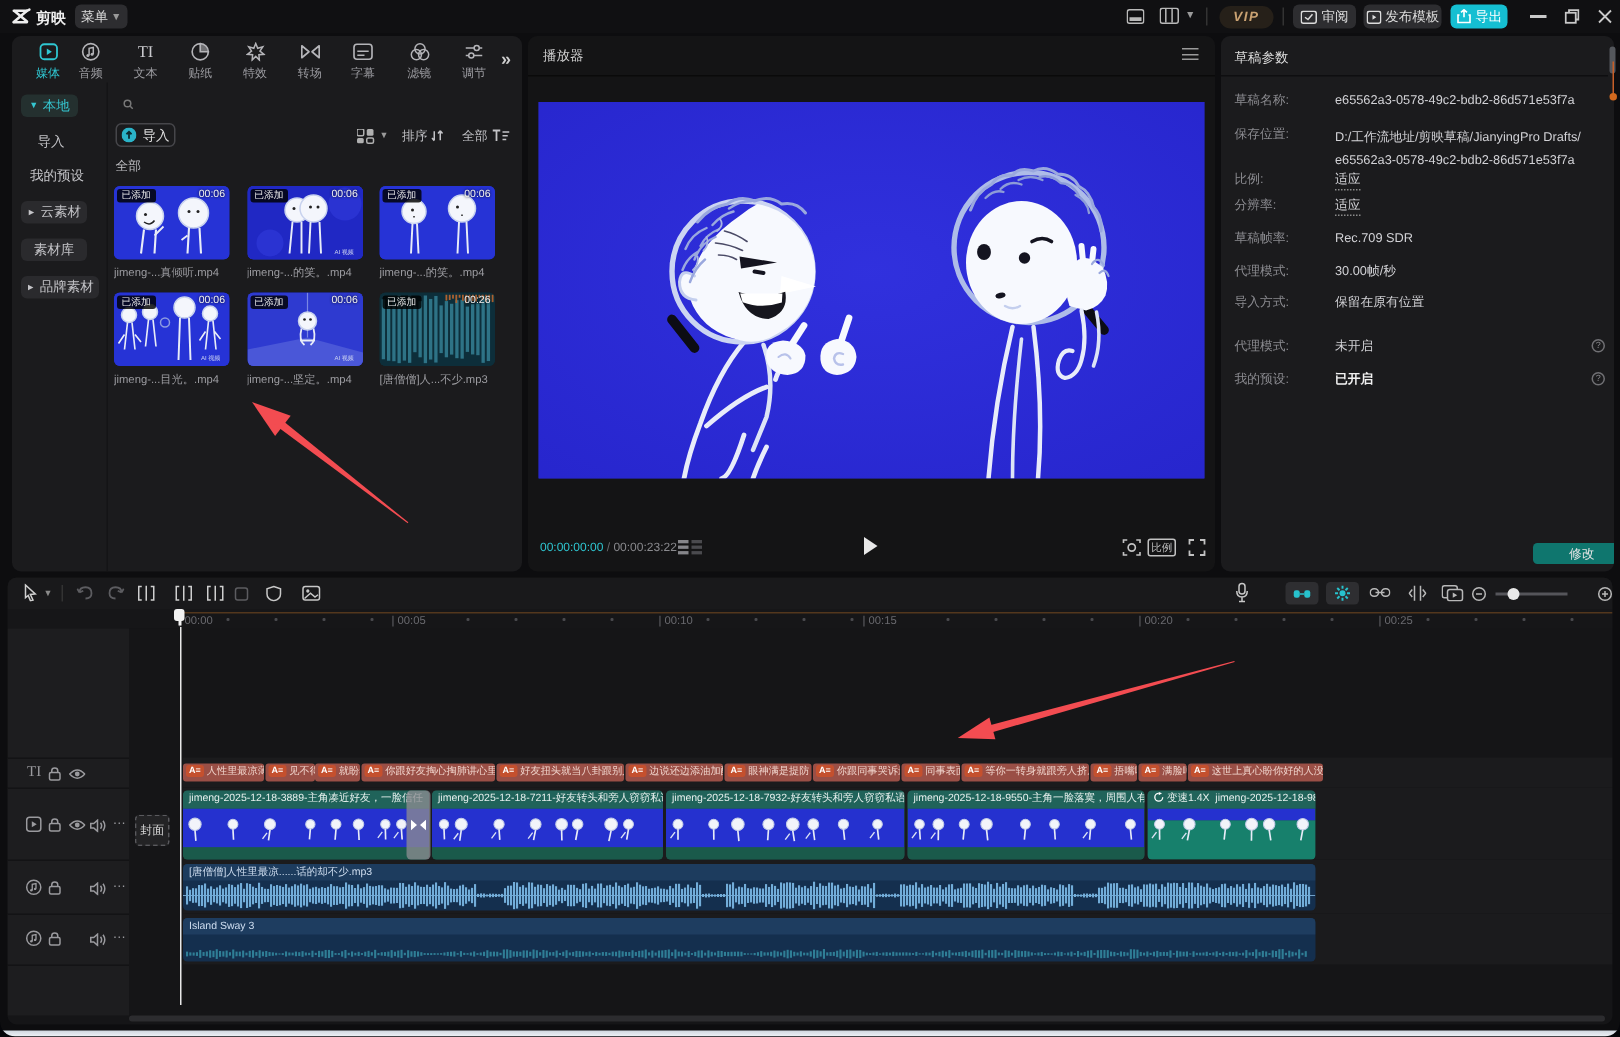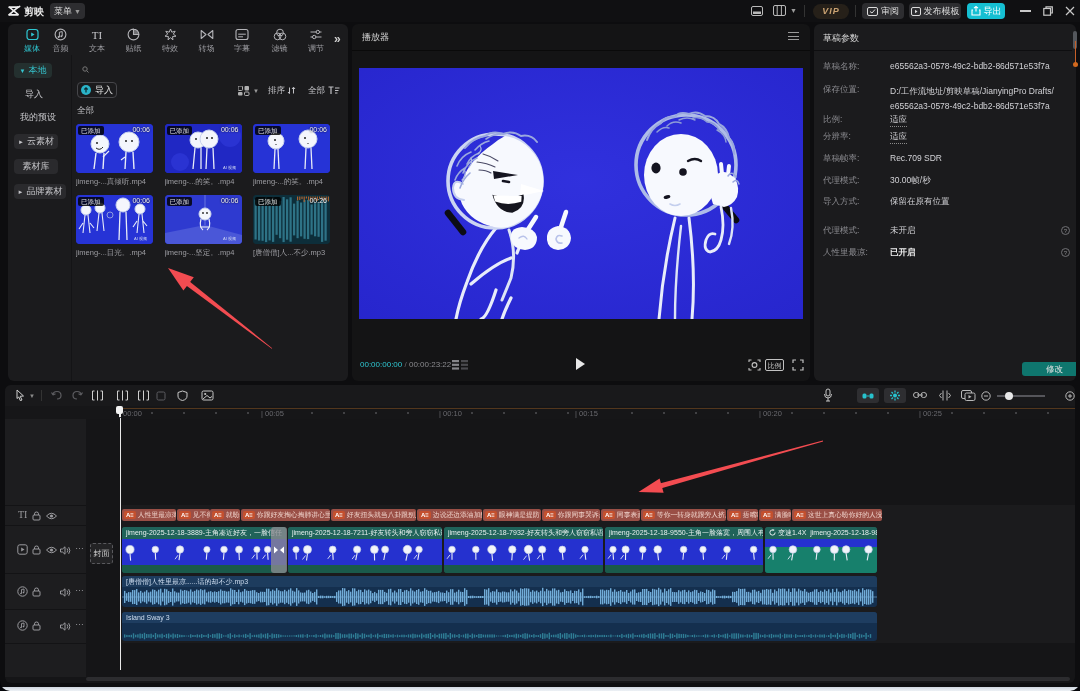--- a/index.html
+++ b/index.html
@@ -388,21 +388,21 @@
   <div class="abs txt" style="left:9px;top:8px;font-size:9px;color:#dedede">草稿参数</div>
   <div class="abs" style="left:0;top:26px;width:258px;height:1px;background:#0e0e10"></div>
   <div class="prow" style="left:9px;top:37px"><span class="plab">草稿名称:</span><span class="pval">e65562a3-0578-49c2-bdb2-86d571e53f7a</span></div>
   <div class="prow" style="left:9px;top:60px"><span class="plab">保存位置:</span><span class="pval" style="line-height:15px">D:/工作流地址/剪映草稿/JianyingPro Drafts/<br>e65562a3-0578-49c2-bdb2-86d571e53f7a</span></div>
   <div class="prow" style="left:9px;top:90px"><span class="plab">比例:</span><span class="pval" style="border-bottom:1px dotted #8a8a8a">适应</span></div>
   <div class="prow" style="left:9px;top:107px"><span class="plab">分辨率:</span><span class="pval" style="border-bottom:1px dotted #8a8a8a">适应</span></div>
   <div class="prow" style="left:9px;top:129px"><span class="plab">草稿帧率:</span><span class="pval">Rec.709 SDR</span></div>
   <div class="prow" style="left:9px;top:151px"><span class="plab">代理模式:</span><span class="pval">30.00帧/秒</span></div>
   <div class="prow" style="left:9px;top:172px"><span class="plab">导入方式:</span><span class="pval">保留在原有位置</span></div>
   <div class="prow" style="left:9px;top:201px"><span class="plab">代理模式:</span><span class="pval">未开启</span></div>
-  <div class="prow" style="left:9px;top:223px"><span class="plab">人性里最凉:</span><span class="pval" style="color:#f0f0f0;font-weight:bold">已开启</span></div>
+  <div class="prow" style="left:9px;top:223px"><span class="plab">我的预设:</span><span class="pval" style="color:#f0f0f0;font-weight:bold">已开启</span></div>
   <div class="abs" style="left:247px;top:202px;width:9px;height:9px;border:1px solid #707074;border-radius:50%;color:#8a8a8e;font-size:6px;text-align:center;line-height:8px">?</div>
   <div class="abs" style="left:247px;top:224px;width:9px;height:9px;border:1px solid #707074;border-radius:50%;color:#8a8a8e;font-size:6px;text-align:center;line-height:8px">?</div>
   <div class="abs" style="left:208px;top:338px;width:65px;height:14px;background:#0f766e;border-radius:3px;color:#e4e4e4;font-size:8.5px;text-align:center;line-height:14px">修改</div>
 </div>
 
 <div class="abs" style="left:1073px;top:31px;width:4px;height:18px;background:#54575c;border-radius:2px"></div>
 <div class="abs" style="left:1074.5px;top:41px;width:1.5px;height:22px;background:#c75f28"></div>
 <div class="abs" style="left:1072.5px;top:62px;width:5px;height:5px;background:#d2691e;border-radius:50%"></div>
 
 <div class="abs" id="timeline">

